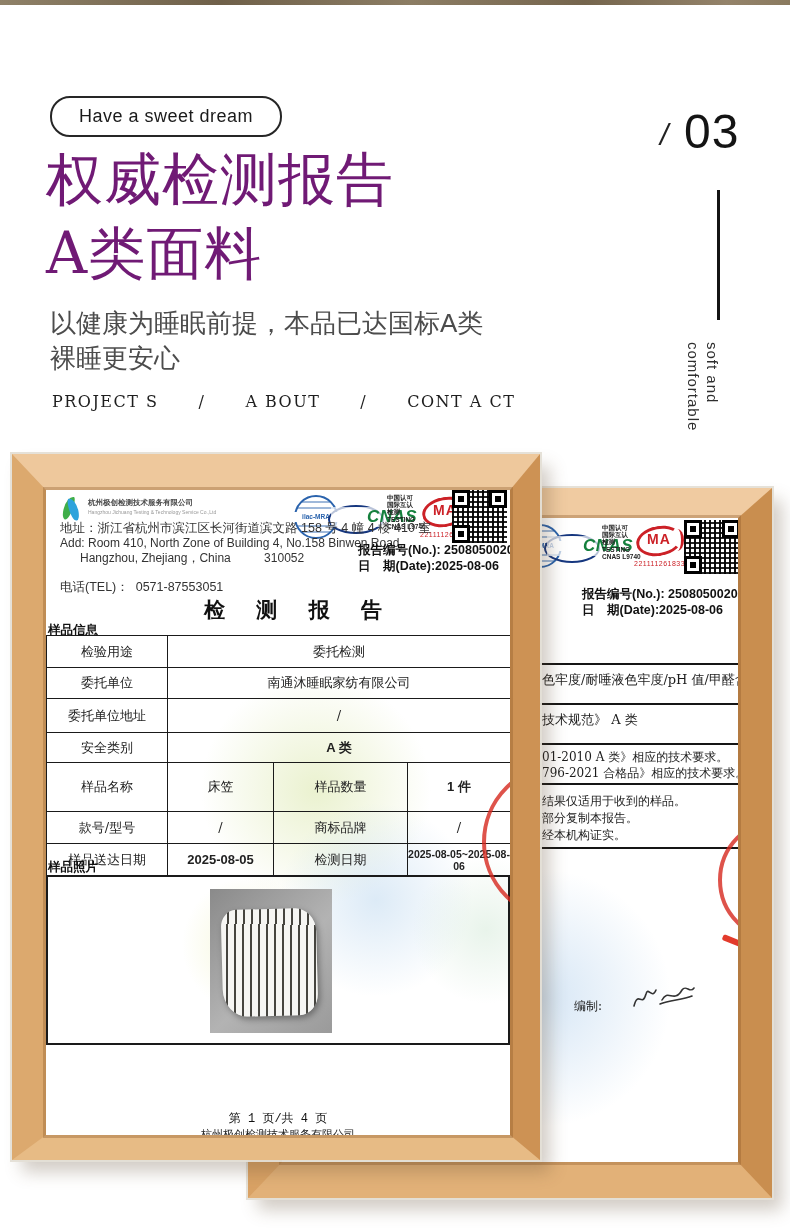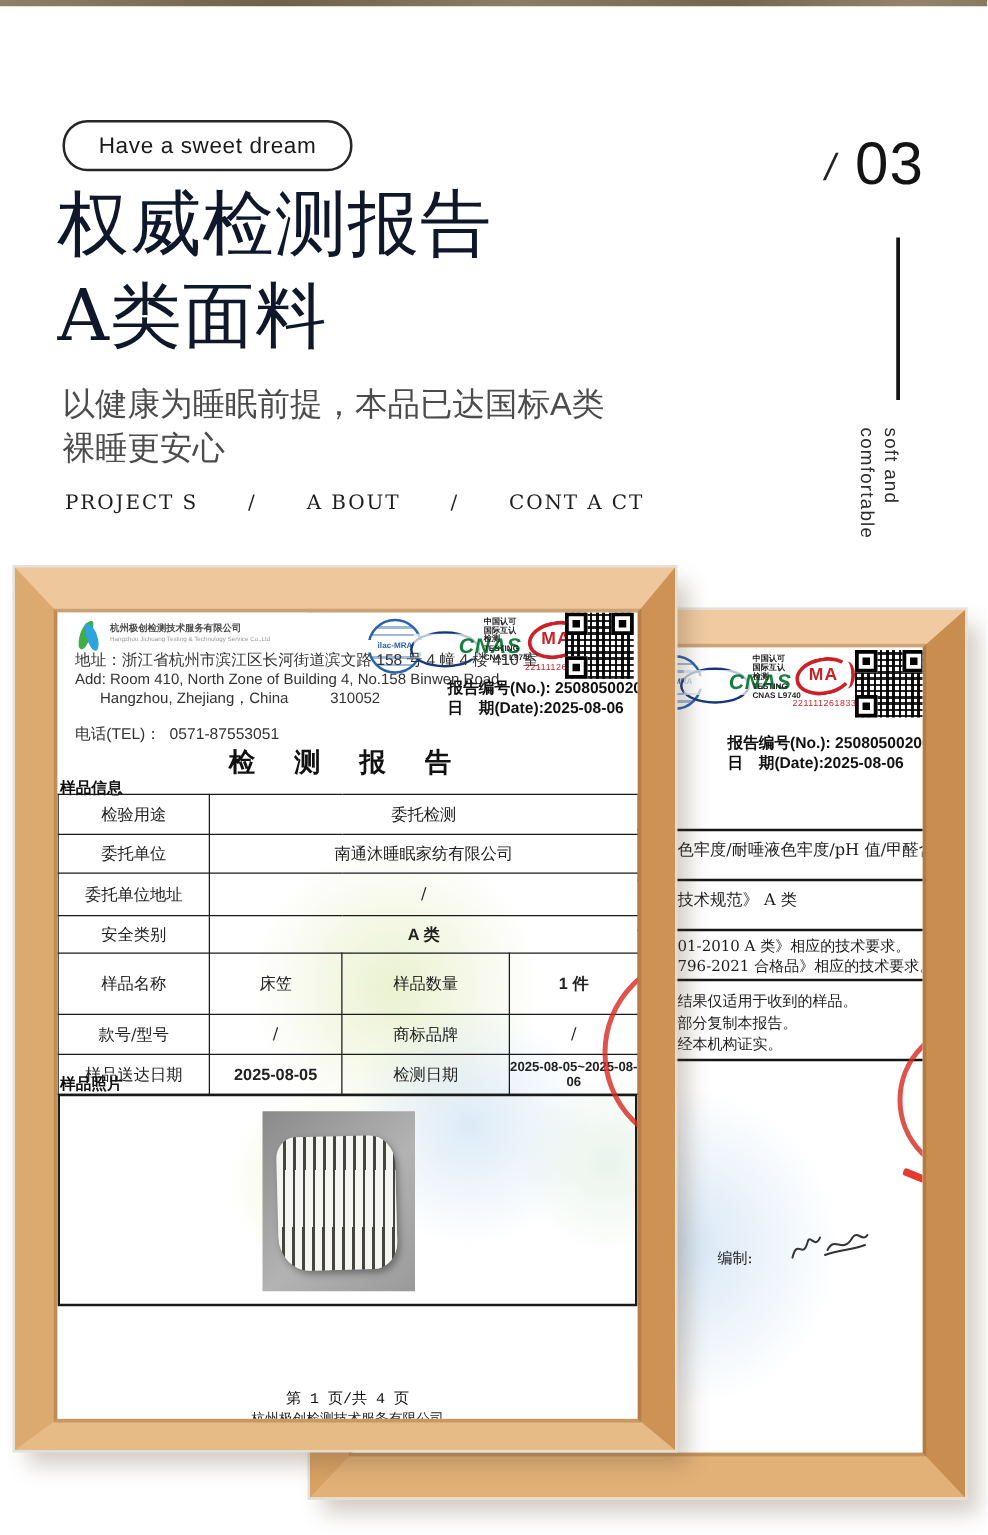--- a/index.html
+++ b/index.html
@@ -5,21 +5,21 @@
   html,body{margin:0;padding:0;background:#fff;}
   #page{position:relative;width:790px;height:1228px;background:#fff;overflow:hidden;
         font-family:"Liberation Sans","DejaVu Sans",sans-serif;color:#1a1a1a;}
   .abs{position:absolute;}
   
   .top-strip{left:0;top:0;width:790px;height:5px;
     background:linear-gradient(90deg,#8f8168,#6f6049 28%,#8c7d64 52%,#75654d 74%,#94836a 92%,#8a7a5f);}
   .badge{left:50px;top:96px;height:37px;padding:0 27px;border:2px solid #262626;border-radius:20px;
     display:flex;align-items:center;font-size:18px;letter-spacing:.5px;color:#1a1a1a;width:fit-content;}
   .hero-title{left:46px;top:142px;font-family:"DejaVu Serif","Liberation Serif",serif;
-    font-size:57px;line-height:74px;letter-spacing:1px;color:#0f172a;}
+    font-size:57px;line-height:74px;letter-spacing:1px;color:#701a75;}
   .hero-sub{left:50px;top:306px;font-size:26px;line-height:35px;color:#4c4c4c;}
   .nav{left:52px;top:392px;display:flex;gap:40px;font-family:"DejaVu Serif","Liberation Serif",serif;
     font-size:16px;letter-spacing:1.5px;color:#1e1e1e;}
   .page-slash{left:660px;top:118px;font-size:30px;font-style:italic;color:#222;}
   .page-num{left:684px;top:104px;font-size:48px;color:#141414;letter-spacing:1px;}
   .vrule{left:717px;top:190px;width:3px;height:130px;background:#141414;}
   .side-text{left:684px;top:342px;writing-mode:vertical-rl;font-size:15px;line-height:19px;
     letter-spacing:1px;color:#2e2e2e;height:130px;}
   
   .frame{position:absolute;border-style:solid;box-sizing:border-box;
@@ -27,21 +27,21 @@
   .frame .inner{position:absolute;inset:0;background:#fff;overflow:hidden;
     box-shadow:0 0 0 3px rgba(140,90,40,.35);}
   #cert2{left:248px;top:488px;width:524px;height:710px;z-index:1;
     border-width:30px 34px 36px 34px;border-color:#f0cba1 #c98e4f #e2b178 #d9a265;}
   #cert1{left:12px;top:454px;width:528px;height:706px;z-index:2;
     border-width:36px 30px 25px 34px;border-color:#eec89c #cd9254 #e7bb85 #dca96e;}
   
   .serif{font-family:"DejaVu Serif","Liberation Serif",serif;text-align:center;}
   .addr{font-size:12px;color:#333;white-space:pre;}
   .repno{font-size:12.5px;font-weight:700;color:#111;white-space:pre;}
-  .doc-title{width:464px;text-align:center;font-size:21px;font-weight:700;letter-spacing:12px;color:#111;}
+  .doc-title{width:464px;text-align:center;font-size:21px;font-weight:700;letter-spacing:12px;color:#111;margin-left:21px;}
   .sec-label{font-size:12.5px;font-weight:700;color:#111;}
   table.rpt{border-collapse:collapse;width:464px;table-layout:fixed;background:transparent;}
   table.rpt td{border:1.6px solid #1a1a1a;text-align:center;font-size:13px;color:#222;
     font-family:"DejaVu Serif","Liberation Serif",serif;padding:0;}
   table.rpt td.b{font-family:"Liberation Sans",sans-serif;font-weight:700;}
   table.rpt td.sm{font-size:10.5px;}
   .photo-box{width:460px;height:166px;border:2px solid #1a1a1a;}
   .photo{position:absolute;left:162px;top:12px;width:122px;height:144px;
     background:linear-gradient(135deg,#8a8a8a,#b3b3b3 55%,#9a9a9a);}
   .fabric{position:absolute;left:10%;top:14%;width:78%;height:74%;

